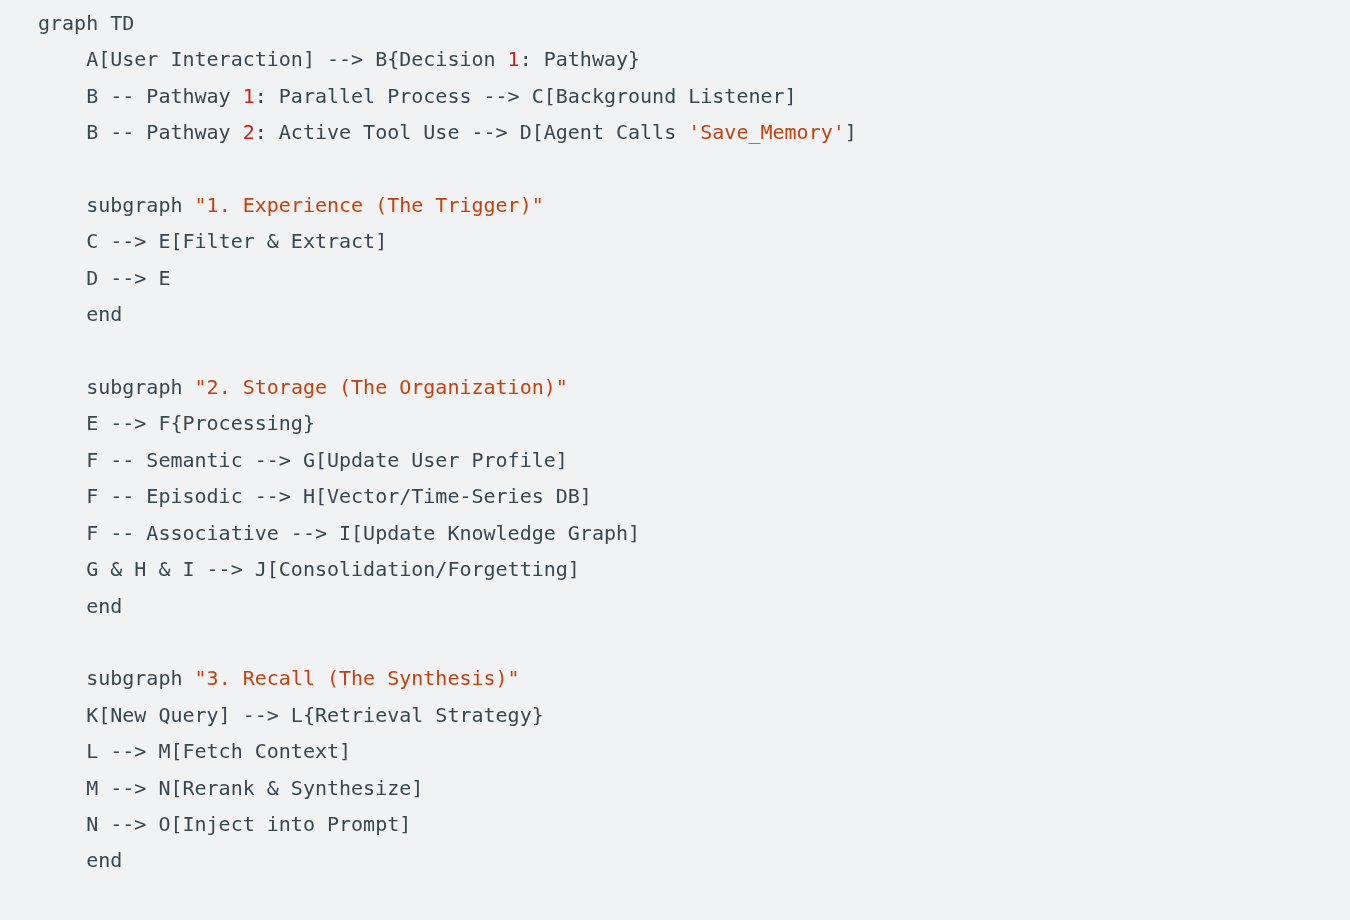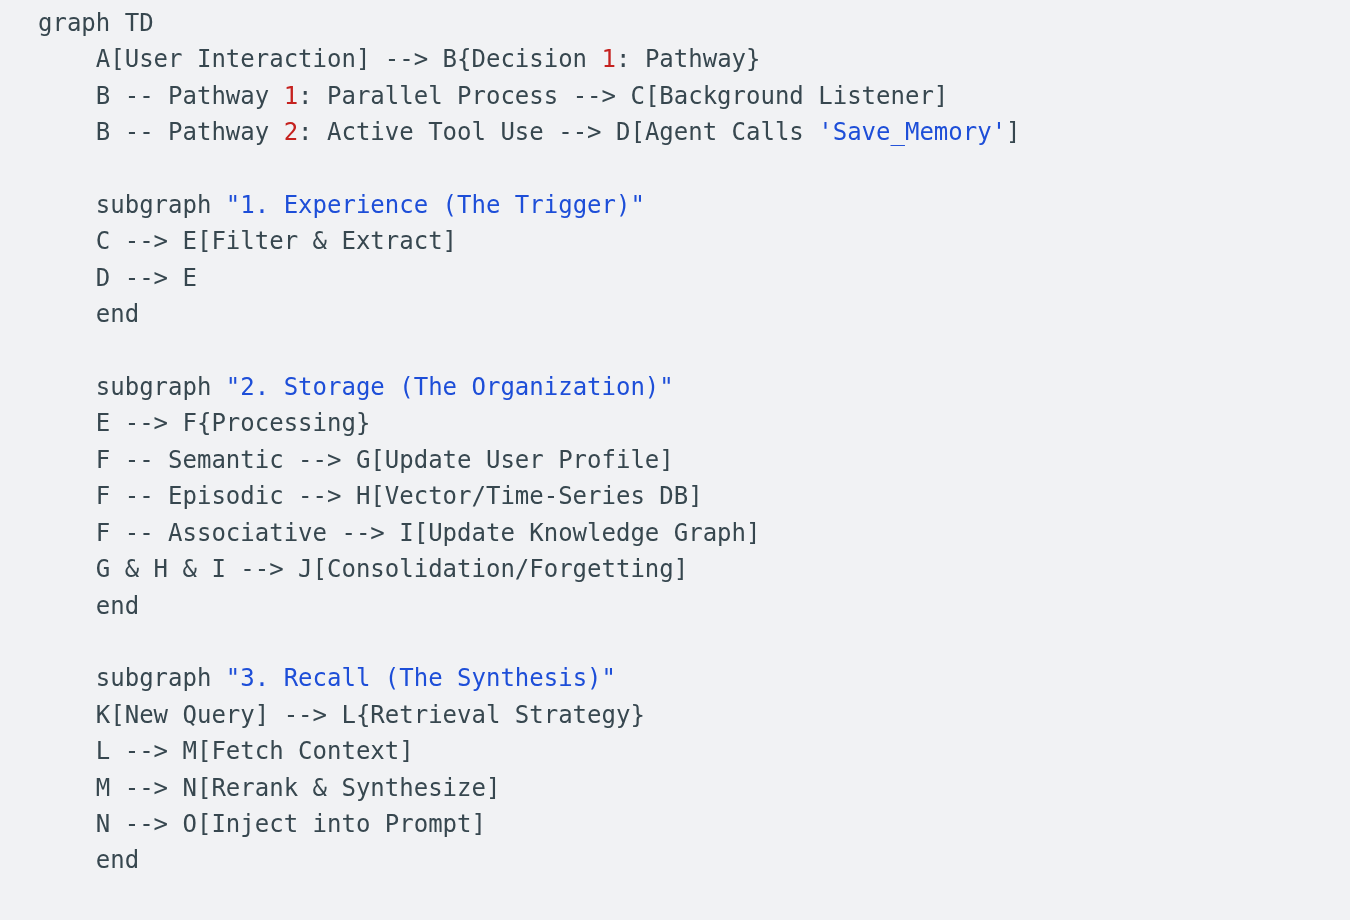--- a/index.html
+++ b/index.html
@@ -11,29 +11,29 @@
     height: 920px;
     background: #f1f2f4;
     overflow: hidden;
   }
   .code-block {
     box-sizing: border-box;
     width: 1350px;
     height: 920px;
     padding: 5px 20px 0 38px;
     font-family: "DejaVu Sans Mono", "Liberation Mono", monospace;
-    font-size: 24px;
+    font-size: 20px;
     line-height: 36.4px;
     color: #37474f;
     white-space: pre;
     overflow: hidden;
   }
   .code-line {
     min-height: 36.4px;
   }
   .tok-plain { color: #37474f; }
   .tok-num   { color: #c5221f; }
-  .tok-str   { color: #1d4ed8; }
+  .tok-str   { color: #c2410c; }
 </style>
 </head>
 <body>
 
 <div class="code-block"><div class="code-line"><span class="tok-plain">graph TD</span></div><div class="code-line"><span class="tok-plain">    A[User Interaction] --&gt; B{Decision </span><span class="tok-num">1</span><span class="tok-plain">: Pathway}</span></div><div class="code-line"><span class="tok-plain">    B -- Pathway </span><span class="tok-num">1</span><span class="tok-plain">: Parallel Process --&gt; C[Background Listener]</span></div><div class="code-line"><span class="tok-plain">    B -- Pathway </span><span class="tok-num">2</span><span class="tok-plain">: Active Tool Use --&gt; D[Agent Calls </span><span class="tok-str">'Save_Memory'</span><span class="tok-plain">]</span></div><div class="code-line">&nbsp;</div><div class="code-line"><span class="tok-plain">    subgraph </span><span class="tok-str">"1. Experience (The Trigger)"</span></div><div class="code-line"><span class="tok-plain">    C --&gt; E[Filter &amp; Extract]</span></div><div class="code-line"><span class="tok-plain">    D --&gt; E</span></div><div class="code-line"><span class="tok-plain">    end</span></div><div class="code-line">&nbsp;</div><div class="code-line"><span class="tok-plain">    subgraph </span><span class="tok-str">"2. Storage (The Organization)"</span></div><div class="code-line"><span class="tok-plain">    E --&gt; F{Processing}</span></div><div class="code-line"><span class="tok-plain">    F -- Semantic --&gt; G[Update User Profile]</span></div><div class="code-line"><span class="tok-plain">    F -- Episodic --&gt; H[Vector/Time-Series DB]</span></div><div class="code-line"><span class="tok-plain">    F -- Associative --&gt; I[Update Knowledge Graph]</span></div><div class="code-line"><span class="tok-plain">    G &amp; H &amp; I --&gt; J[Consolidation/Forgetting]</span></div><div class="code-line"><span class="tok-plain">    end</span></div><div class="code-line">&nbsp;</div><div class="code-line"><span class="tok-plain">    subgraph </span><span class="tok-str">"3. Recall (The Synthesis)"</span></div><div class="code-line"><span class="tok-plain">    K[New Query] --&gt; L{Retrieval Strategy}</span></div><div class="code-line"><span class="tok-plain">    L --&gt; M[Fetch Context]</span></div><div class="code-line"><span class="tok-plain">    M --&gt; N[Rerank &amp; Synthesize]</span></div><div class="code-line"><span class="tok-plain">    N --&gt; O[Inject into Prompt]</span></div><div class="code-line"><span class="tok-plain">    end</span></div></div>
 
 </body></html>

